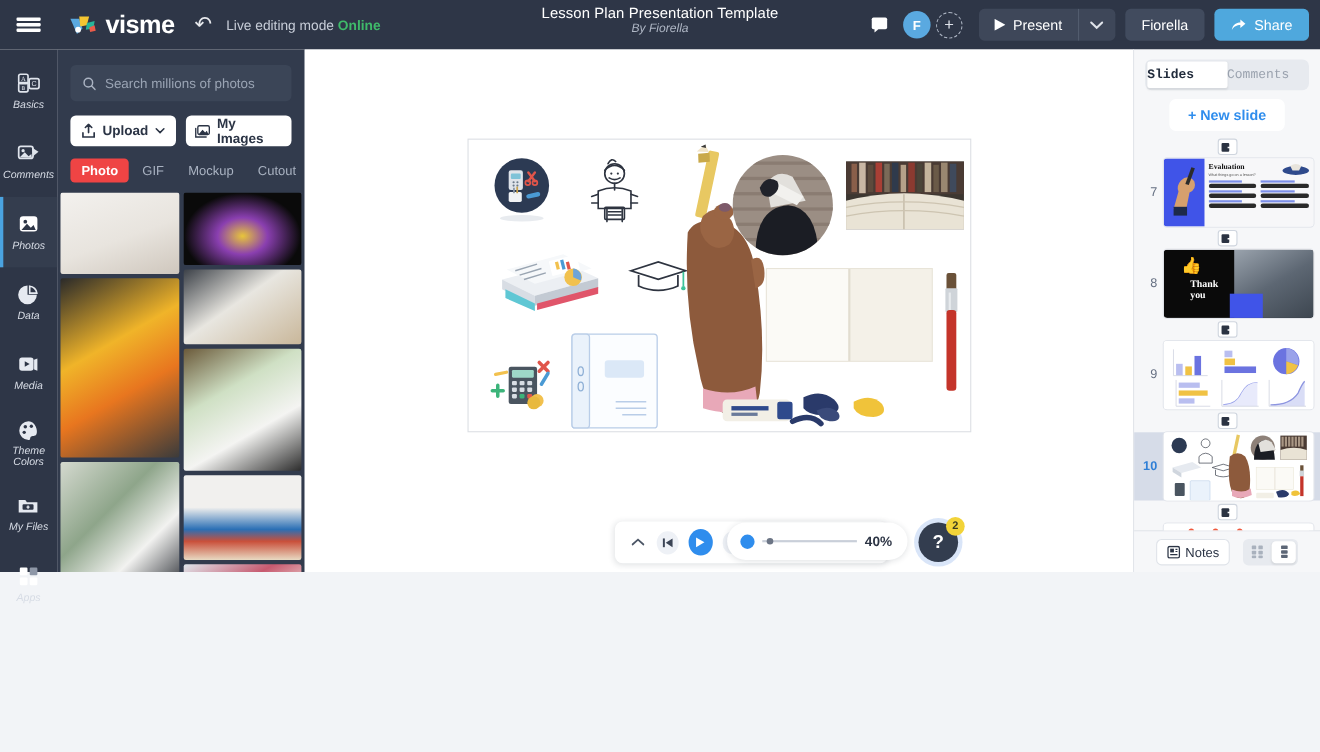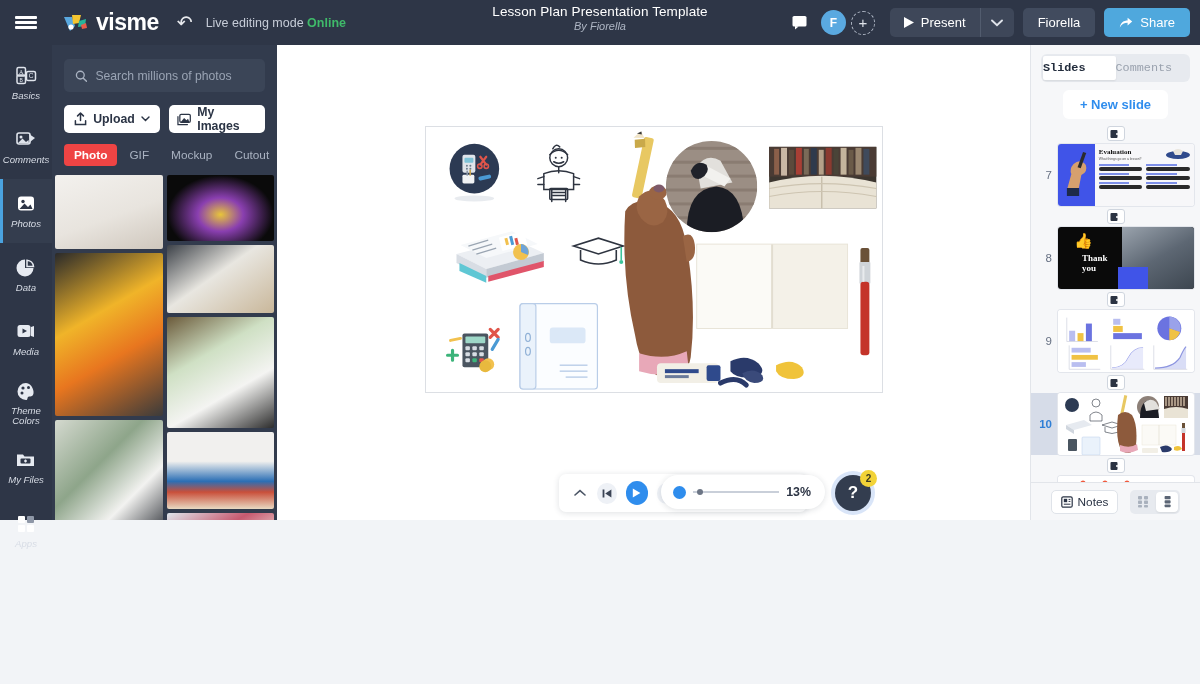--- a/index.html
+++ b/index.html
@@ -645,21 +645,21 @@
           <circle cx="7" cy="7" r="5.9" fill="none" stroke="#3b4455" stroke-width="1.3"></circle>
           <path d="M7 3.6 L7 7.2 L9.6 8.6" stroke="#3b4455" stroke-width="1.3" fill="none" stroke-linecap="round"></path>
         </svg>
         <span class="tl-time">00:10:34</span>
         <span class="tl-x">✕</span>
       </div>
 
       <div class="zoom-bar">
         <div class="zoom-handle"></div>
         <div class="zoom-track"></div>
-        <span class="zoom-val">13%</span>
+        <span class="zoom-val">40%</span>
       </div>
 
       <div class="help-fab">
         <div class="help-circle">
           <span>?</span>
         </div>
         <div class="help-badge">2</div>
       </div>
     </div>
 

